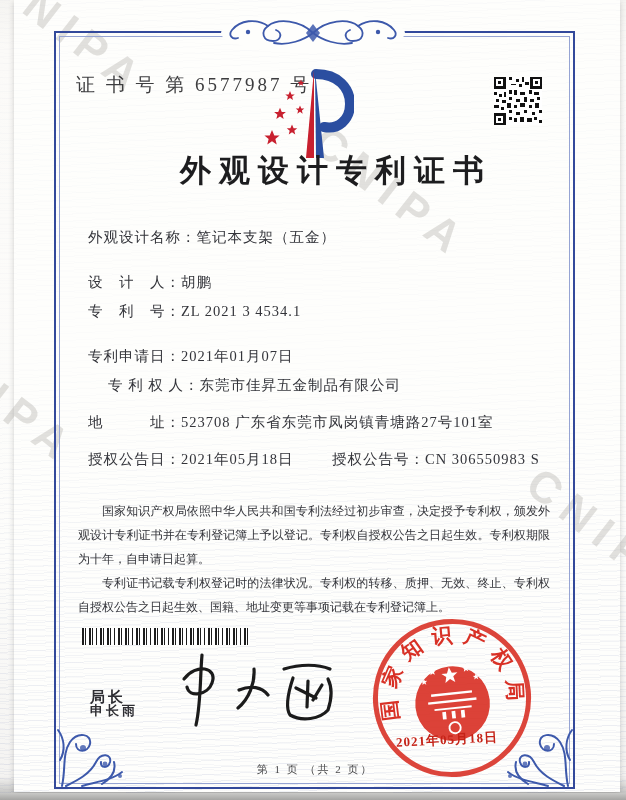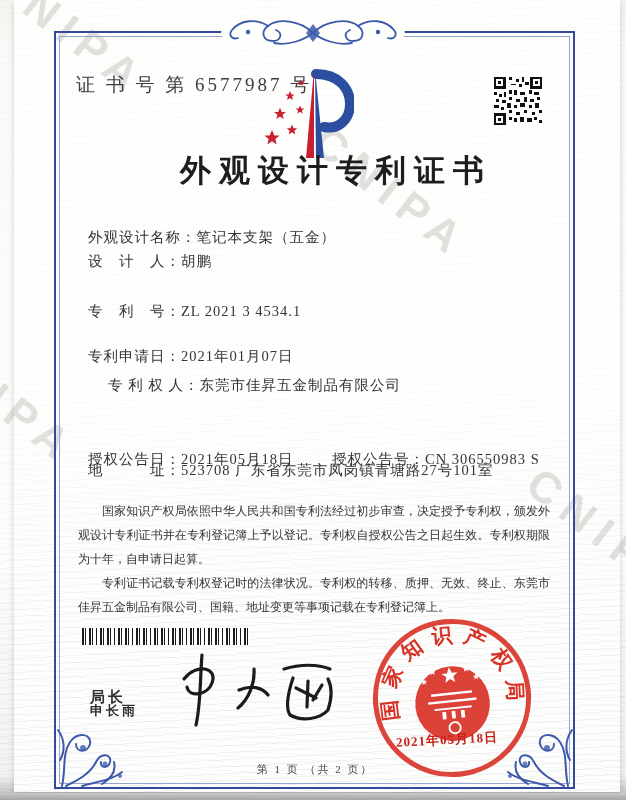--- a/index.html
+++ b/index.html
@@ -189,45 +189,45 @@
                M9,20h2v2H9z M13,21h3v2h-3z M18,20h2v2h-2z M23,21h2v2h-2z M27,20h2v2h-2z
                M9,24h2v2H9z M12,25h2v2h-2z M16,24h2v3h-2z M20,25h3v2h-3z M24,24h2v2h-2z M27,26h2v2h-2z"></path>
     </g>
   </svg>
 
   <div class="title">外观设计专利证书</div>
 
   <div class="field-row" style="top:228px;">
     <span class="lbl">外观设计名称：</span><span>笔记本支架（五金）</span>
   </div>
-  <div class="field-row" style="top:252px;text-align:right;">
+  <div class="field-row" style="top:273px;text-align:right;">
     <span class="lbl">设　计　人：</span><span>胡鹏</span>
   </div>
   <div class="field-row" style="top:302px;">
     <span class="lbl">专　利　号：</span><span>ZL 2021 3 4534.1</span>
   </div>
   <div class="field-row" style="top:347px;">
     <span class="lbl">专利申请日：</span><span>2021年01月07日</span>
   </div>
   <div class="field-row" style="top:376px;margin-left:20px;">
     <span class="lbl">专 利 权 人：</span><span>东莞市佳昇五金制品有限公司</span>
   </div>
-  <div class="field-row" style="top:413px;margin-top:48px;">
+  <div class="field-row" style="top:413px;">
     <span class="lbl">地　　　址：</span><span>523708 广东省东莞市凤岗镇青塘路27号101室</span>
   </div>
   <div class="field-row" style="top:450px; width:462px;">
     <span class="lbl">授权公告日：</span><span>2021年05月18日</span>
     <span class="pair2">
       <span class="lbl">授权公告号：</span><span>CN 306550983 S</span>
     </span>
   </div>
 
   <div class="paras">
     <p>国家知识产权局依照中华人民共和国专利法经过初步审查，决定授予专利权，颁发外观设计专利证书并在专利登记簿上予以登记。专利权自授权公告之日起生效。专利权期限为十年，自申请日起算。</p>
-    <p>专利证书记载专利权登记时的法律状况。专利权的转移、质押、无效、终止、东莞市佳昇五金制品有限公司、国籍、地址变更等事项记载在专利登记簿上。</p>
+    <p>专利证书记载专利权登记时的法律状况。专利权的转移、质押、无效、终止、专利权自授权公告之日起生效、国籍、地址变更等事项记载在专利登记簿上。</p>
   </div>
 
   <div class="barcode"></div>
 
   <div class="director-title">局长</div>
   <div class="director-name">申长雨</div>
 
   <svg class="signature" viewBox="0 0 168 84">
     <g stroke="#1b1b1b" stroke-width="3.2" fill="none" stroke-linecap="round" stroke-linejoin="round">
       <path d="M30,10 C28,32 29,58 24,80"></path>

